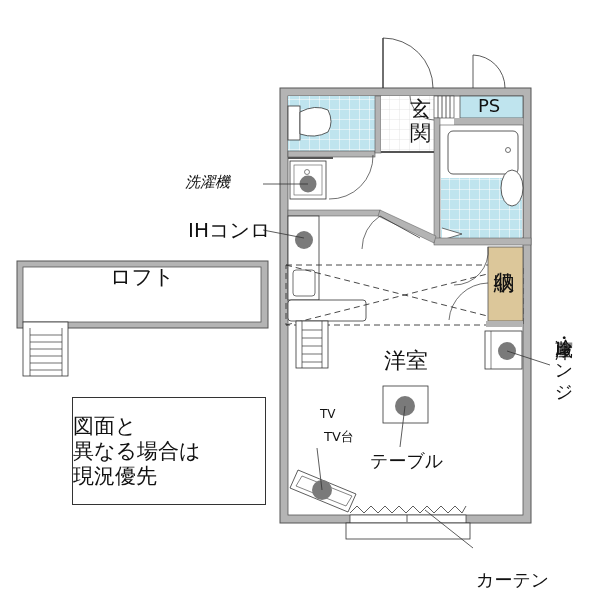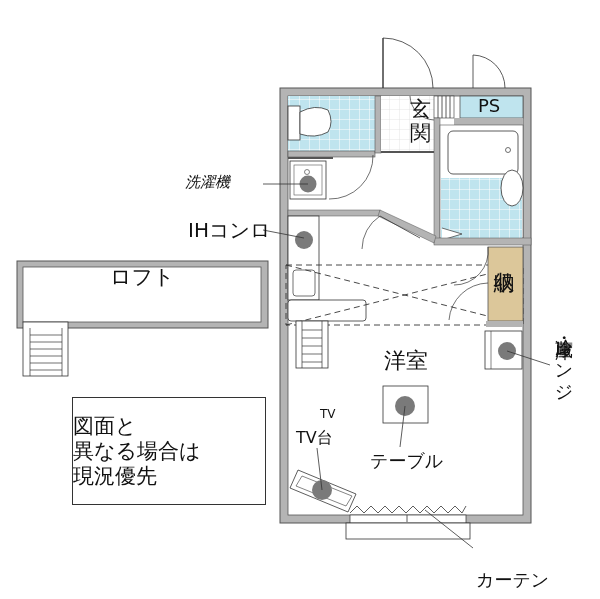--- a/index.html
+++ b/index.html
@@ -152,21 +152,21 @@
 <div class="lbl" style="left:386px; top:97px; font-size:21px; width:22px; line-height:24px; white-space:normal; word-break:break-all;margin-left:24px;">玄関</div>
 <div class="lbl" style="left:478px; top:97px; font-size:18px;text-align:right;">PS</div>
 <div class="lbl vert" style="left:493px; top:255px; font-size:21px;">収納</div>
 <div class="lbl" style="left:384px; top:350px; font-size:22px;">洋室</div>
 <div class="lbl" style="left:110px; top:267px; font-size:21px;">ロフト</div>
 
 <div class="lbl" style="left:185px; top:175px; font-size:15px;font-style:italic;">洗濯機</div>
 <div class="lbl" style="left:188px; top:220px; font-size:20px;">IHコンロ</div>
 <div class="lbl vert" style="left:555px; top:325px; font-size:18px;">冷蔵庫・レンジ</div>
 <div class="lbl" style="left:308px; top:408px; font-size:12px;margin-left:12px;">TV</div>
-<div class="lbl" style="left:296px; top:430px; font-size:16px;">TV台</div>
+<div class="lbl" style="left:324px; top:430px; font-size:13px;">TV台</div>
 <div class="lbl" style="left:370px; top:452px; font-size:18px;">テーブル</div>
 <div class="lbl" style="left:476px; top:571px; font-size:18px;">カーテン</div>
 
 <div class="note">
   <span>図面と</span>
   <span>異なる場合は</span>
   <span>現況優先</span>
 </div>
 
 </body></html>

